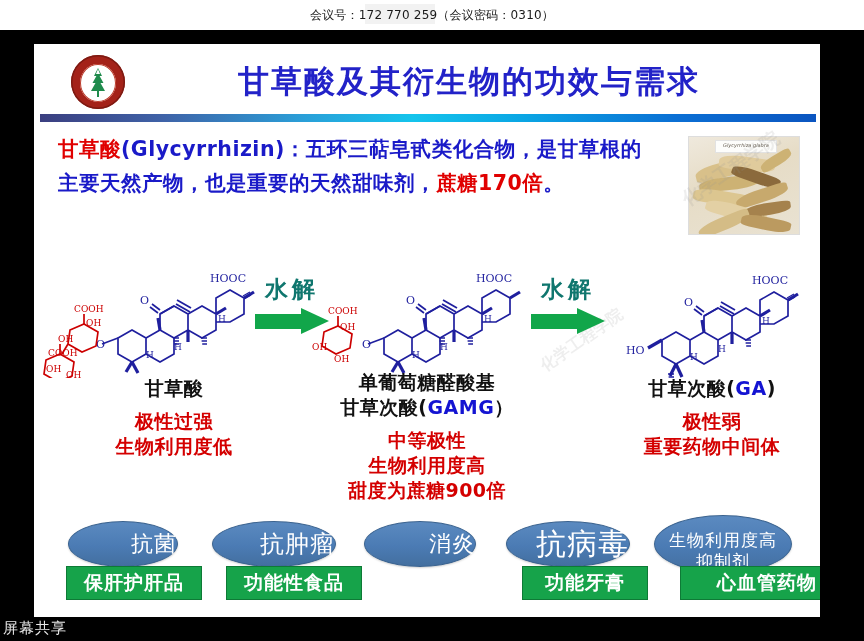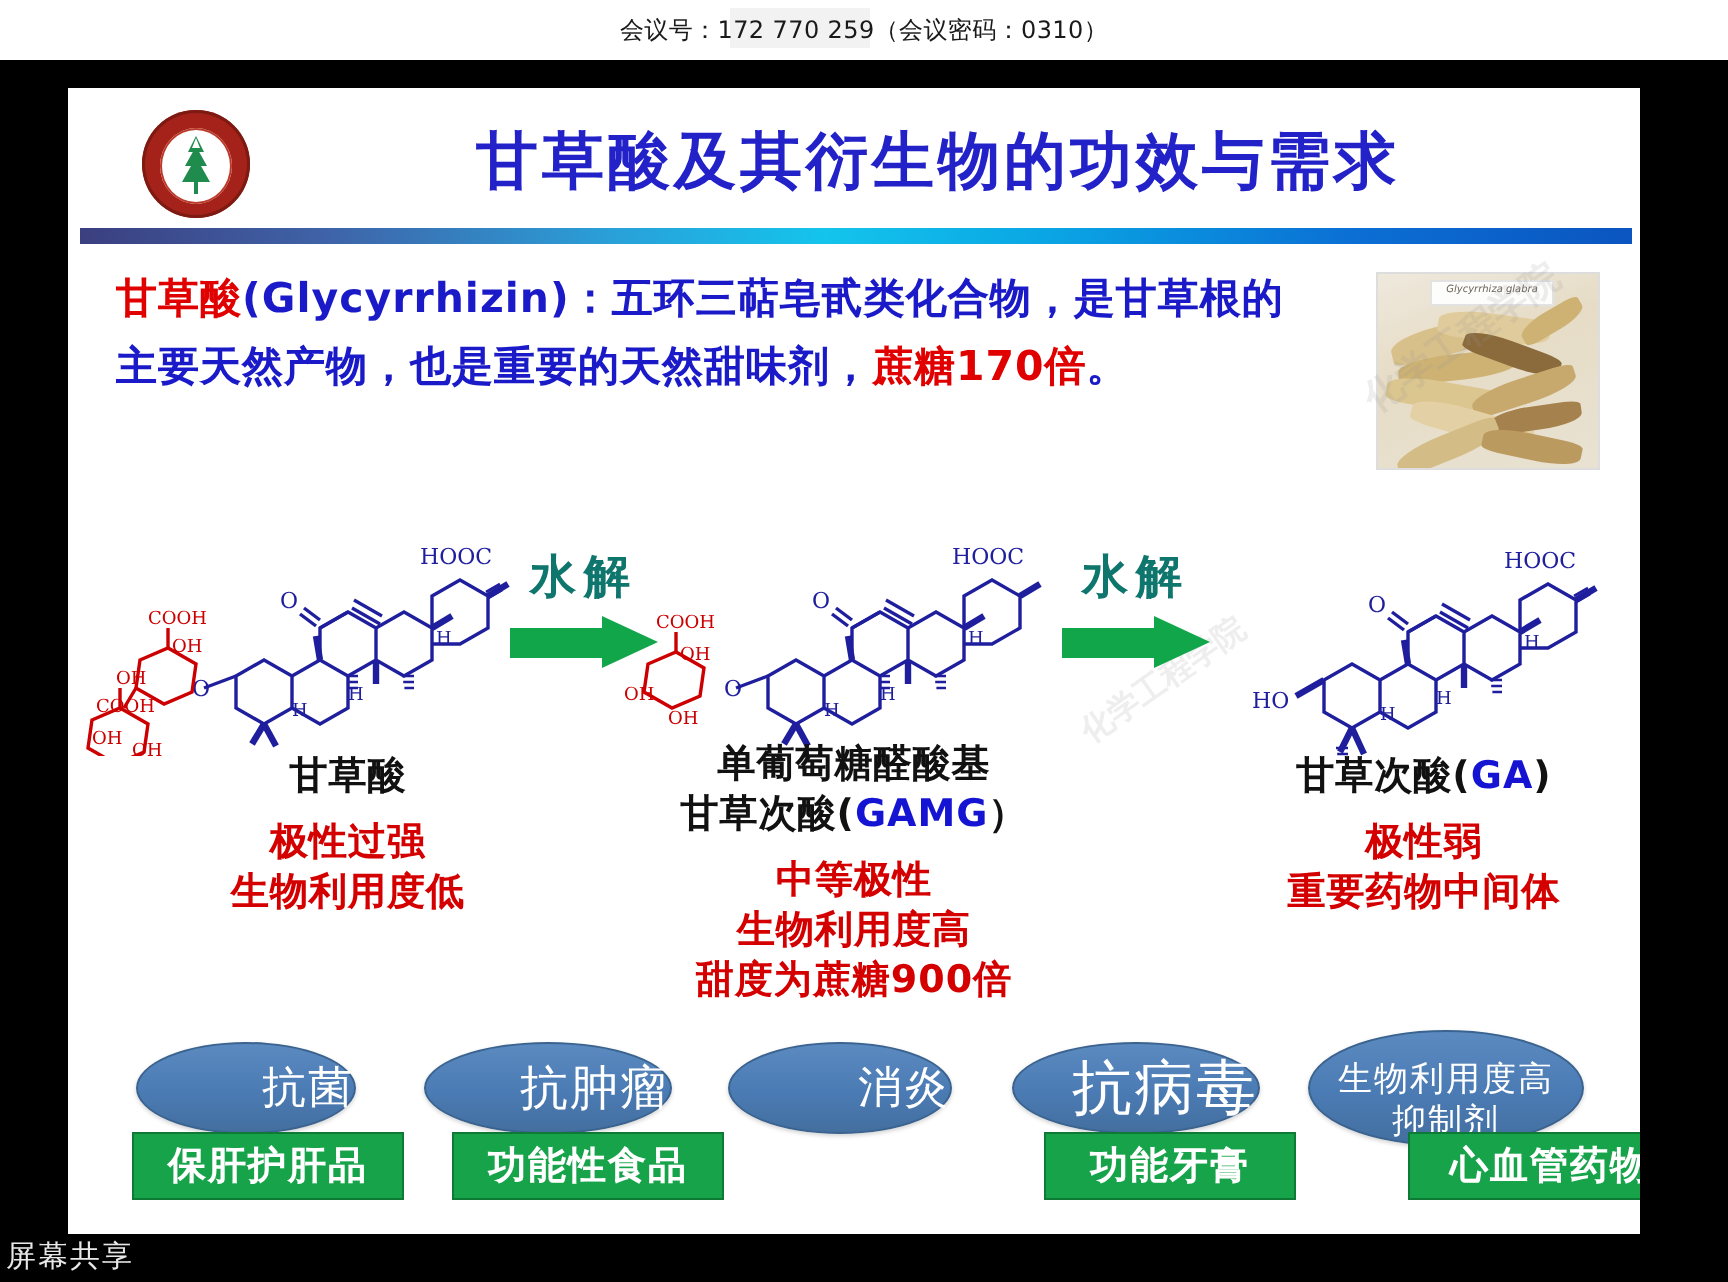--- a/index.html
+++ b/index.html
@@ -404,21 +404,21 @@
     <div class="boxes">
       <div class="gbox" style="left:182px;top:0;width:134px;">
         <span>功能性食品</span>
       </div>
       <div class="gbox" style="left:22px;top:0;width:134px;">
         <span>保肝护肝品</span>
       </div>
       <div class="gbox" style="left:478px;top:0;width:124px;">
         <span>功能牙膏</span>
       </div>
-      <div class="gbox" style="left:660px;top:0;width:140px;">
+      <div class="gbox" style="left:636px;top:0;width:140px;padding-left:16px;">
         <span>心血管药物</span>
       </div>
     </div>
 
   </div>
 
   <div class="share">屏幕共享</div>
 
 </div>
 

